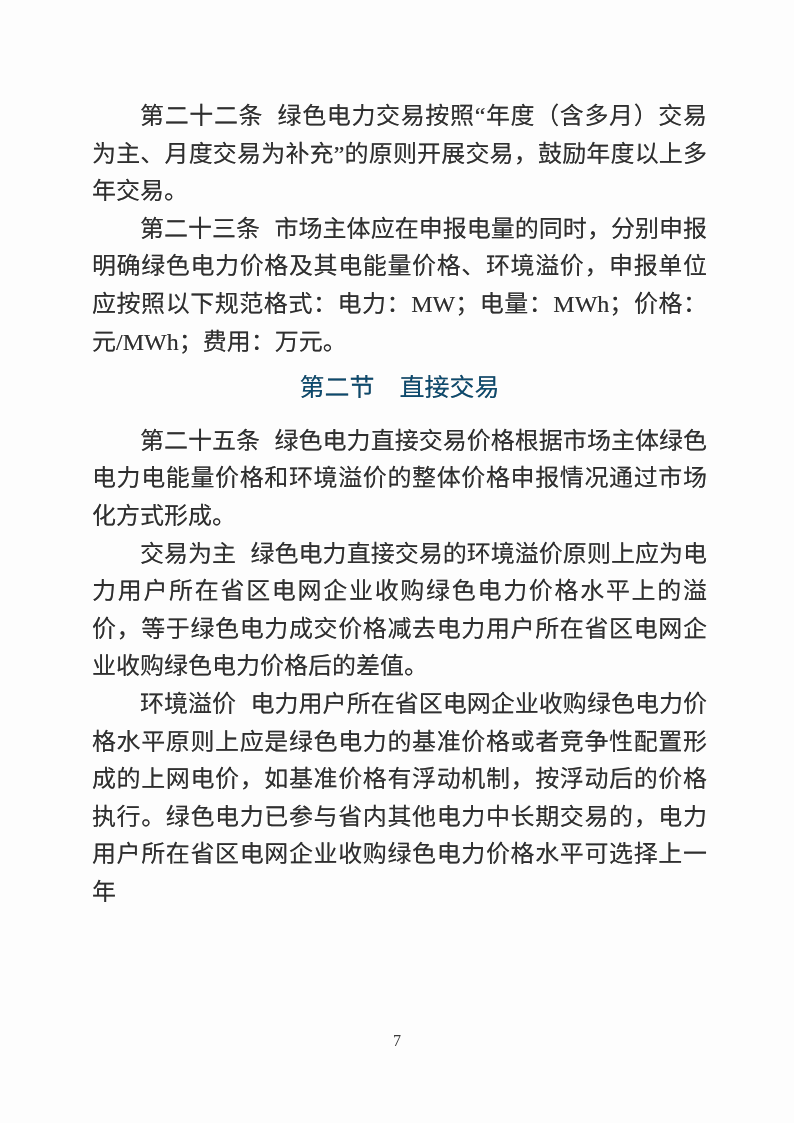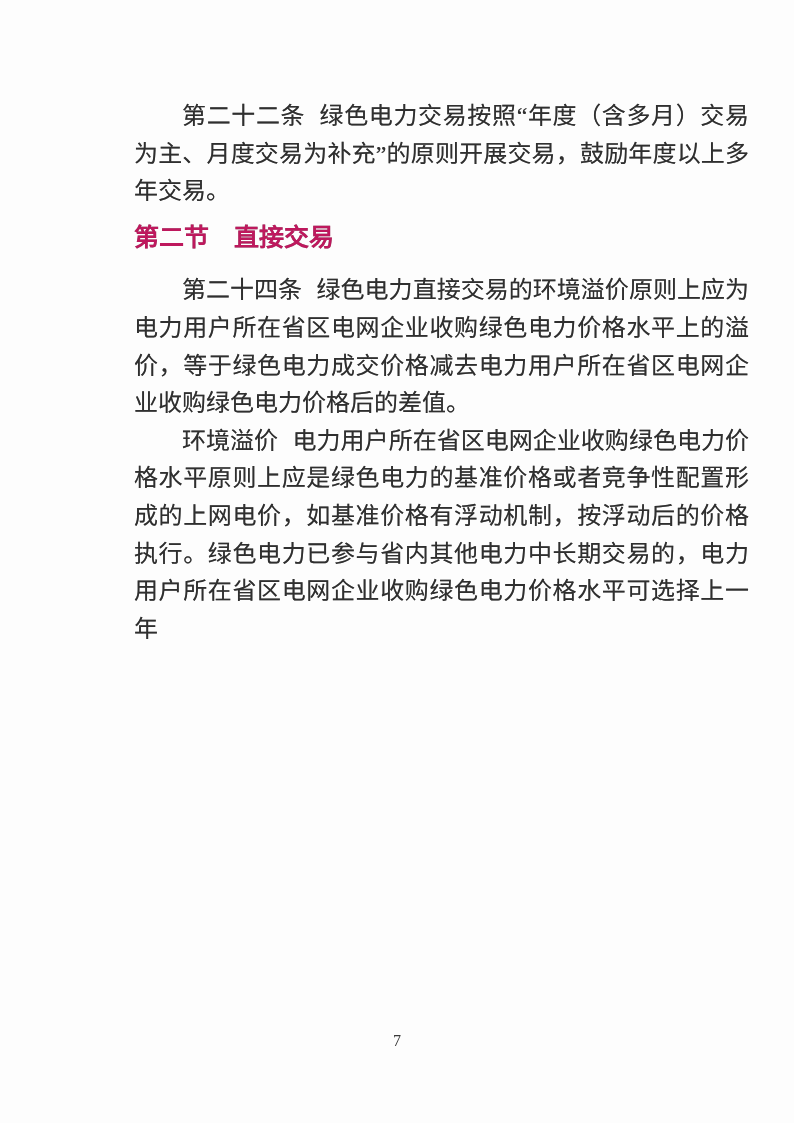--- a/index.html
+++ b/index.html
@@ -16,42 +16,41 @@
     overflow: hidden;
     font-family: "Liberation Serif", "DejaVu Serif", serif;
   }
   .content {
     position: absolute;
     left: 92px;
     top: 98px;
     width: 615px;
     height: 940px;
     overflow: hidden;
-    margin-left: 42px;
   }
   .article {
     margin: 0;
     font-size: 24px;
     line-height: 37.6px;
     color: #2f2f2f;
     text-align: justify;
     text-indent: 2em;
     letter-spacing: 0;
     text-shadow: 0 0 0.5px rgba(47,47,47,0.55);
   }
   .article .article-label {
     margin-right: 0.6em;
   }
   .section-heading {
     margin: 8px 0 16px 0;
     font-size: 25px;
     line-height: 37.6px;
-    font-weight: bold;
-    color: #be185d;
-    text-align: left;
+    font-weight: normal;
+    color: #0c4a6e;
+    text-align: center;
     text-shadow: 0 0 0.5px rgba(47,47,47,0.55);
   }
   .page-number {
     position: absolute;
     left: 0;
     right: 0;
     top: 1031px;
     text-align: center;
     font-size: 16px;
     line-height: 20px;
@@ -61,27 +60,33 @@
 </head>
 <body>
 
 <div class="page">
   <div class="content">
 
     <p class="article">
       <span class="article-label">第二十二条</span><span>绿色电力交易按照“年度（含多月）交易为主、月度交易为补充”的原则开展交易，鼓励年度以上多年交易。</span>
     </p>
 
+    <p class="article">
+      <span class="article-label">第二十三条</span><span>市场主体应在申报电量的同时，分别申报明确绿色电力价格及其电能量价格、环境溢价，申报单位应按照以下规范格式：电力：MW；电量：MWh；价格：元/MWh；费用：万元。</span>
+    </p>
 
     <h2 class="section-heading">第二节　直接交易</h2>
 
 
+    <p class="article">
+      <span class="article-label">第二十五条</span><span>绿色电力直接交易价格根据市场主体绿色电力电能量价格和环境溢价的整体价格申报情况通过市场化方式形成。</span>
+    </p>
 
     <p class="article">
-      <span class="article-label">第二十四条</span><span>绿色电力直接交易的环境溢价原则上应为电力用户所在省区电网企业收购绿色电力价格水平上的溢价，等于绿色电力成交价格减去电力用户所在省区电网企业收购绿色电力价格后的差值。</span>
+      <span class="article-label">交易为主</span><span>绿色电力直接交易的环境溢价原则上应为电力用户所在省区电网企业收购绿色电力价格水平上的溢价，等于绿色电力成交价格减去电力用户所在省区电网企业收购绿色电力价格后的差值。</span>
     </p>
 
     <p class="article">
       <span class="article-label">环境溢价</span><span>电力用户所在省区电网企业收购绿色电力价格水平原则上应是绿色电力的基准价格或者竞争性配置形成的上网电价，如基准价格有浮动机制，按浮动后的价格执行。绿色电力已参与省内其他电力中长期交易的，电力用户所在省区电网企业收购绿色电力价格水平可选择上一年</span>
     </p>
 
   </div>
 
   <div class="page-number">7</div>
 </div>

